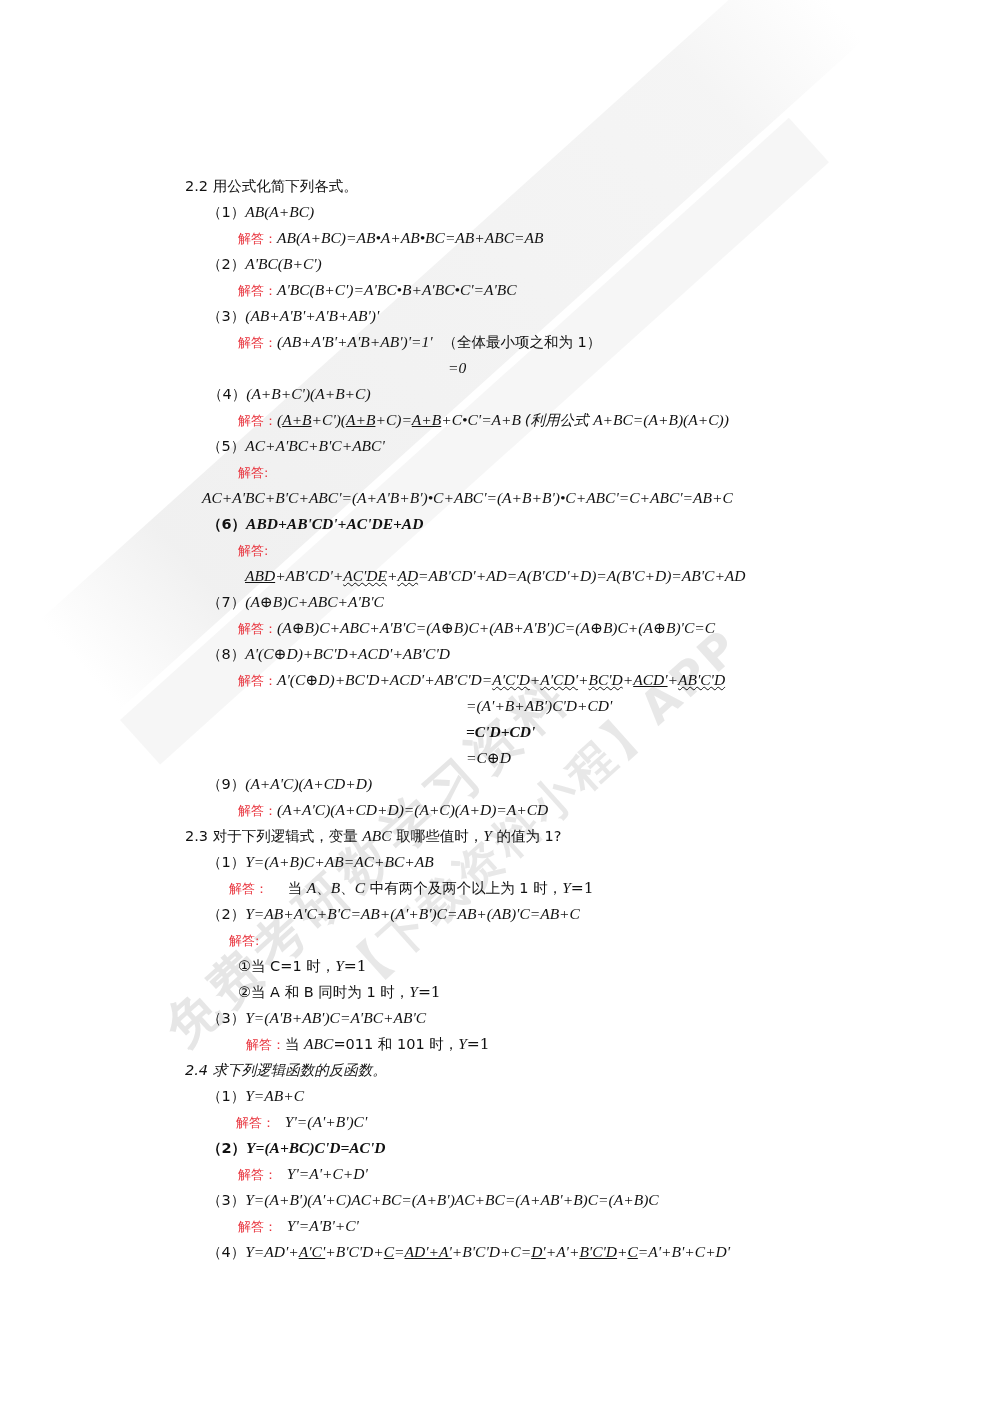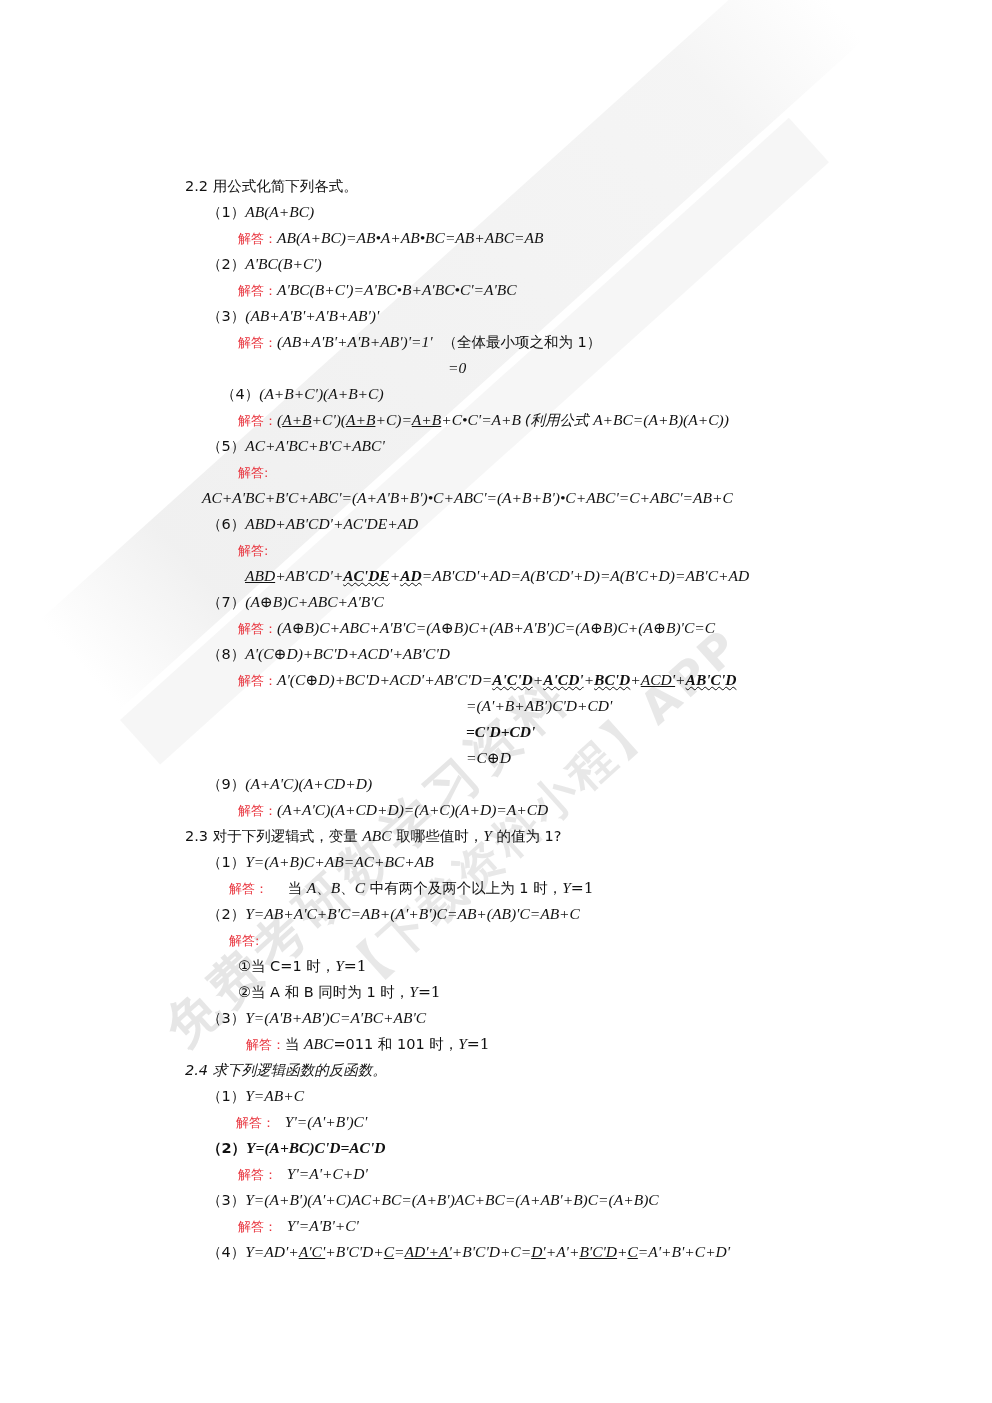--- a/index.html
+++ b/index.html
@@ -15,21 +15,21 @@
              font-family:"DejaVu Sans","Liberation Sans",sans-serif; font-weight:bold; font-size:52px;
              color:rgba(200,200,200,0.45); letter-spacing:6px; white-space:nowrap; }
   .wm-text2 { position:absolute; left:330px; top:960px; transform:rotate(-42deg); transform-origin:left top;
              font-family:"DejaVu Sans","Liberation Sans",sans-serif; font-weight:bold; font-size:46px;
              color:rgba(205,205,205,0.45); letter-spacing:4px; white-space:nowrap; }
   .line { position:absolute; font-size:15.5px; line-height:20px; white-space:nowrap; }
   .m { font-family:"Liberation Serif","DejaVu Serif",serif; font-style:italic;margin-top:12px; }
   .cn { font-family:"DejaVu Sans","Liberation Sans",sans-serif; font-size:14.5px; }
   .ans { color:#e8323c; font-family:"DejaVu Sans","Liberation Sans",sans-serif; font-size:13px; }
   .u { text-decoration:underline; }
-  .uw { text-decoration:underline wavy; text-decoration-thickness:1px;font-weight:bold; }
+  .uw { text-decoration:underline wavy; text-decoration-thickness:1px; }
 </style>
 </head>
 <body>
 
 <div class="wm-band"></div>
 <div class="wm-band2"></div>
 <div class="wm-text">免费考研数学习资料</div>
 <div class="wm-text2">【下载资料小程】APP</div>
 
 <div class="line cn" style="left:185px;top:176px;">2.2  用公式化简下列各式。</div>
@@ -51,38 +51,38 @@
 <div class="line" style="left:207px;top:306px;text-align:center;">
   <span class="cn">（3）</span><span class="m">(AB+A'B'+A'B+AB')'</span>
 </div>
 <div class="line" style="left:238px;top:332px;">
   <span class="ans">解答：</span><span class="m">(AB+A'B'+A'B+AB')'=1'</span>&nbsp;&nbsp;<span class="cn">（全体最小项之和为 1）</span>
 </div>
 <div class="line" style="left:448px;top:358px;">
   <span class="m">=0</span>
 </div>
 
-<div class="line" style="left:221px;top:384px;">
+<div class="line" style="left:208px;top:384px;">
   <span class="cn">（4）</span><span class="m">(A+B+C')(A+B+C)</span>
 </div>
 <div class="line" style="left:238px;top:410px;">
   <span class="ans">解答：</span><span class="m"><span>(</span><span class="u">A+B</span><span>+C')(</span><span class="u">A+B</span><span>+C)=</span><span class="u">A+B</span><span>+C•C'=A+B </span><span class="cn" style="font-style:italic">(利用公式 </span><span>A+BC=(A+B)(A+C))</span></span>
 </div>
 
 <div class="line" style="left:207px;top:436px;">
   <span class="cn">（5）</span><span class="m">AC+A'BC+B'C+ABC'</span>
 </div>
 <div class="line" style="left:238px;top:462px;">
   <span class="ans">解答:</span>
 </div>
 <div class="line" style="left:202px;top:488px;">
   <span class="m">AC+A'BC+B'C+ABC'=(A+A'B+B')•C+ABC'=(A+B+B')•C+ABC'=C+ABC'=AB+C</span>
 </div>
 
-<div class="line" style="left:207px;top:514px;">
+<div class="line" style="left:207px;top:514px;font-weight:bold;">
   <span class="cn">（6）</span><span class="m">ABD+AB'CD'+AC'DE+AD</span>
 </div>
 <div class="line" style="left:238px;top:540px;">
   <span class="ans">解答:</span>
 </div>
 <div class="line" style="left:245px;top:566px;">
   <span class="m"><span class="u">ABD</span><span>+AB'CD'+</span><span class="uw">AC'DE</span><span>+</span><span class="uw">AD</span><span>=AB'CD'+AD=A(B'CD'+D)=A(B'C+D)=AB'C+AD</span></span>
 </div>
 
 <div class="line" style="left:207px;top:592px;">

